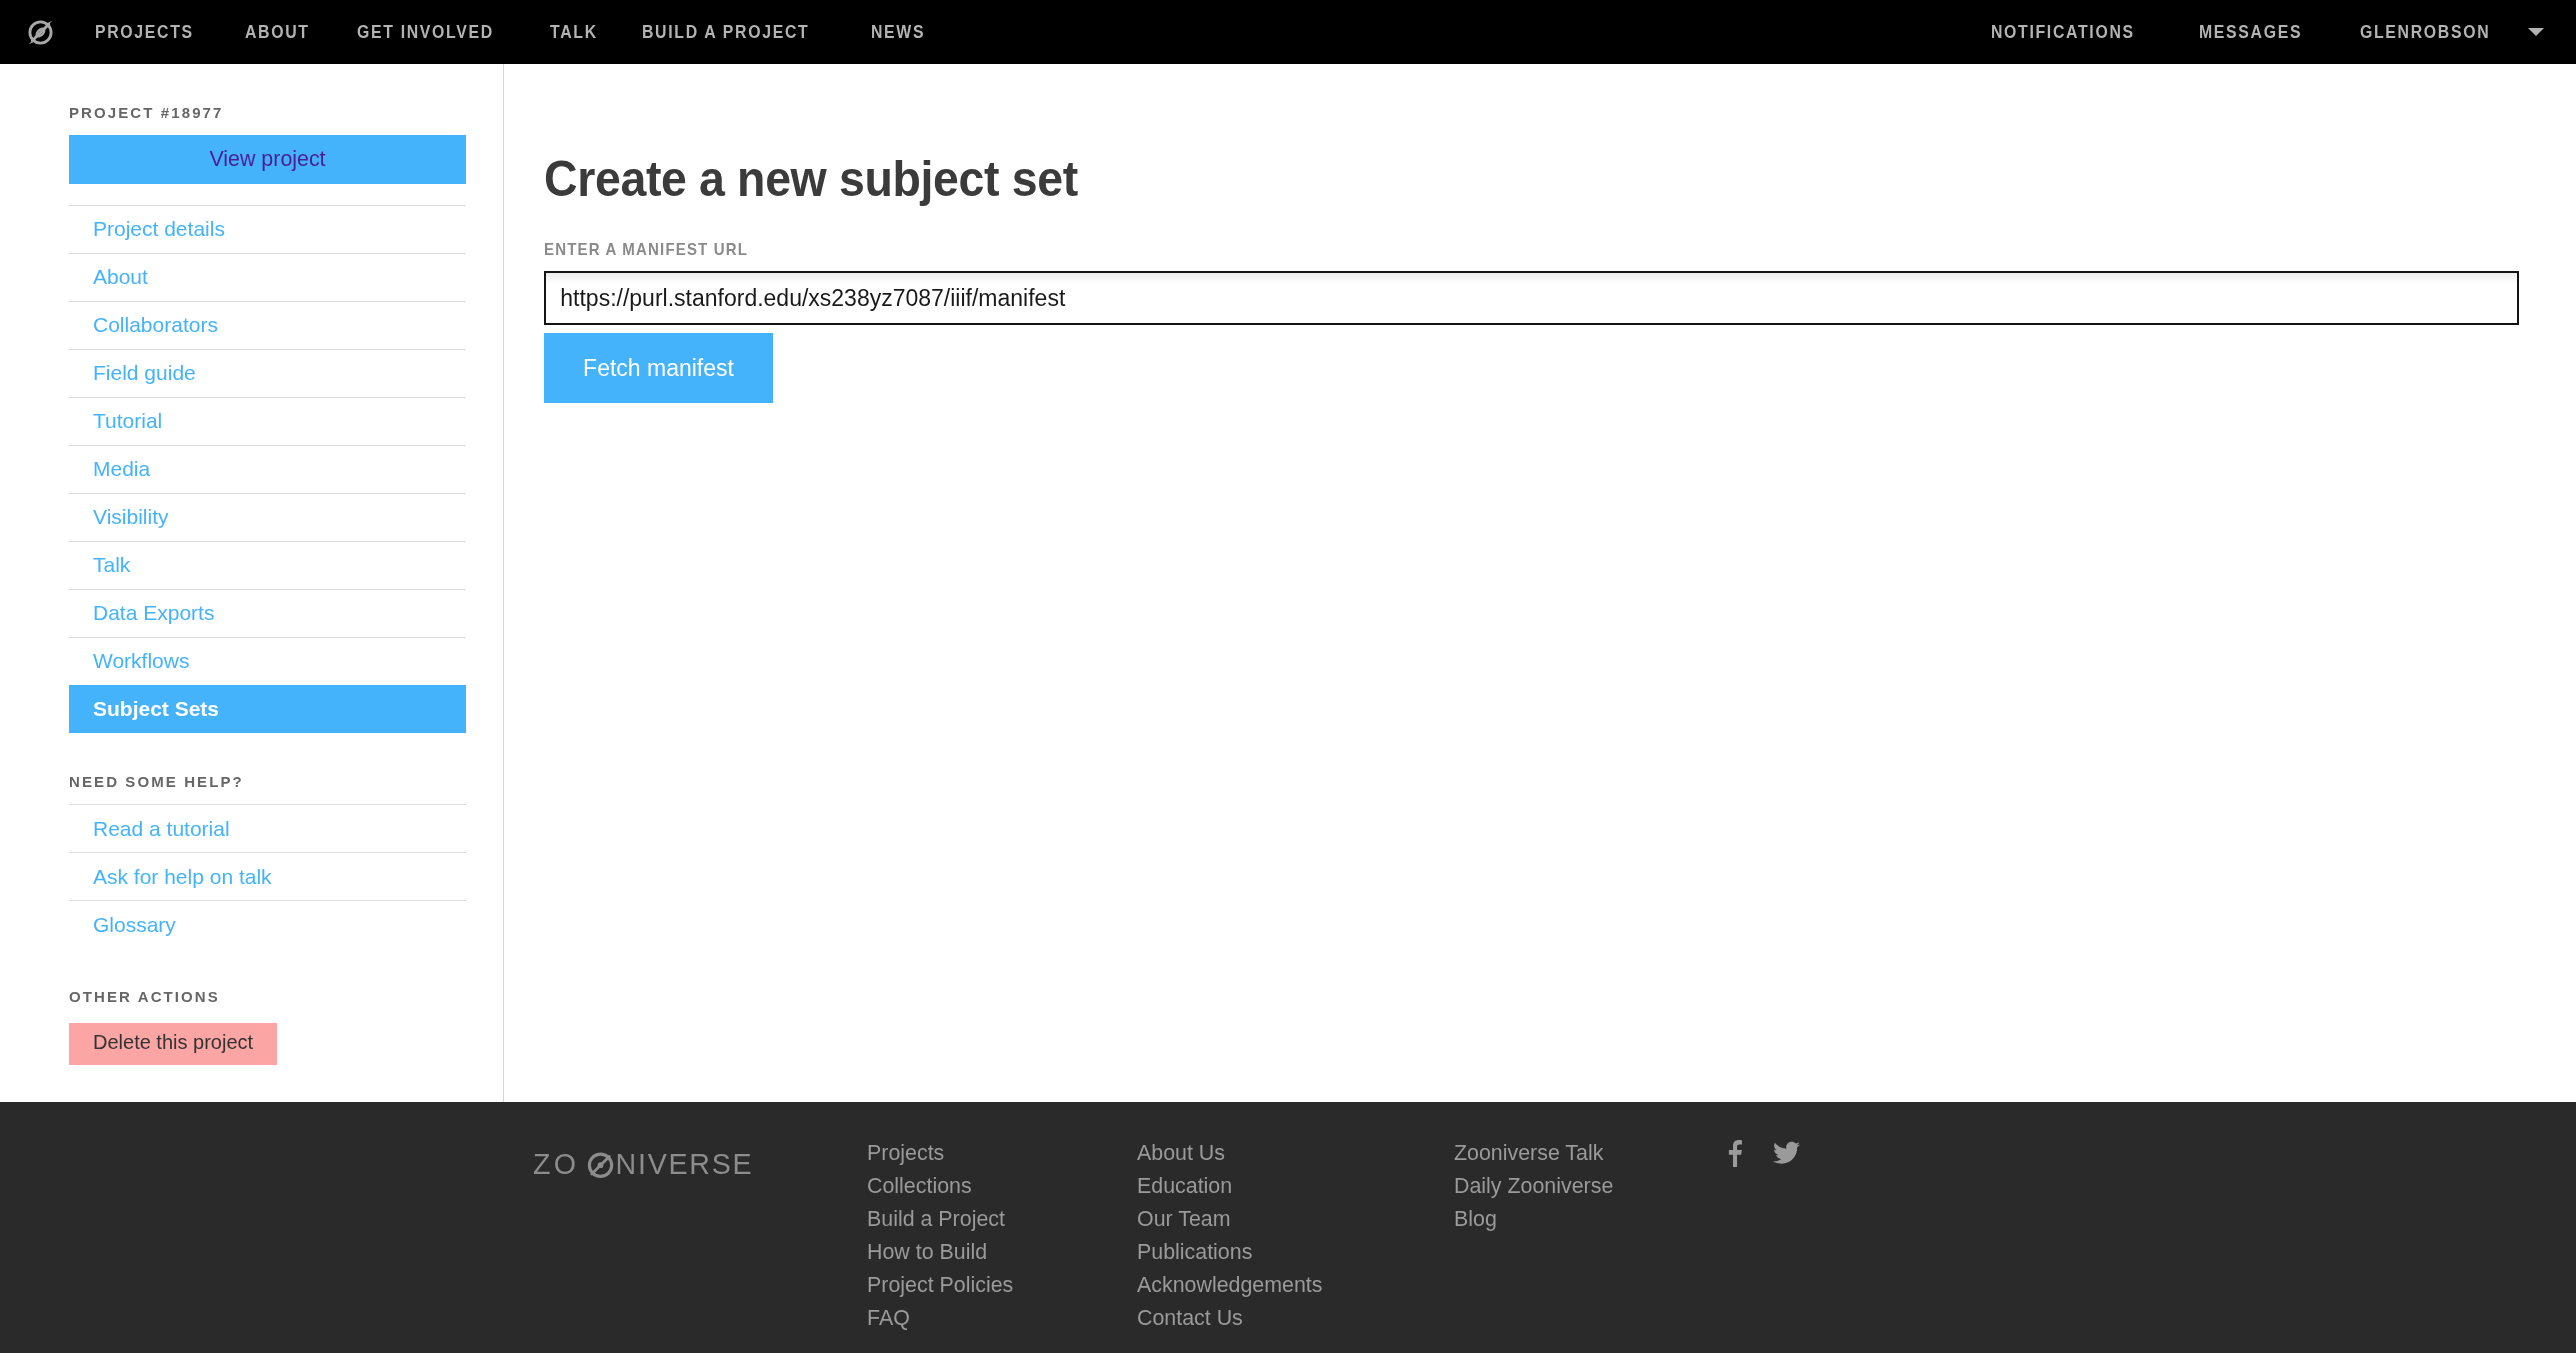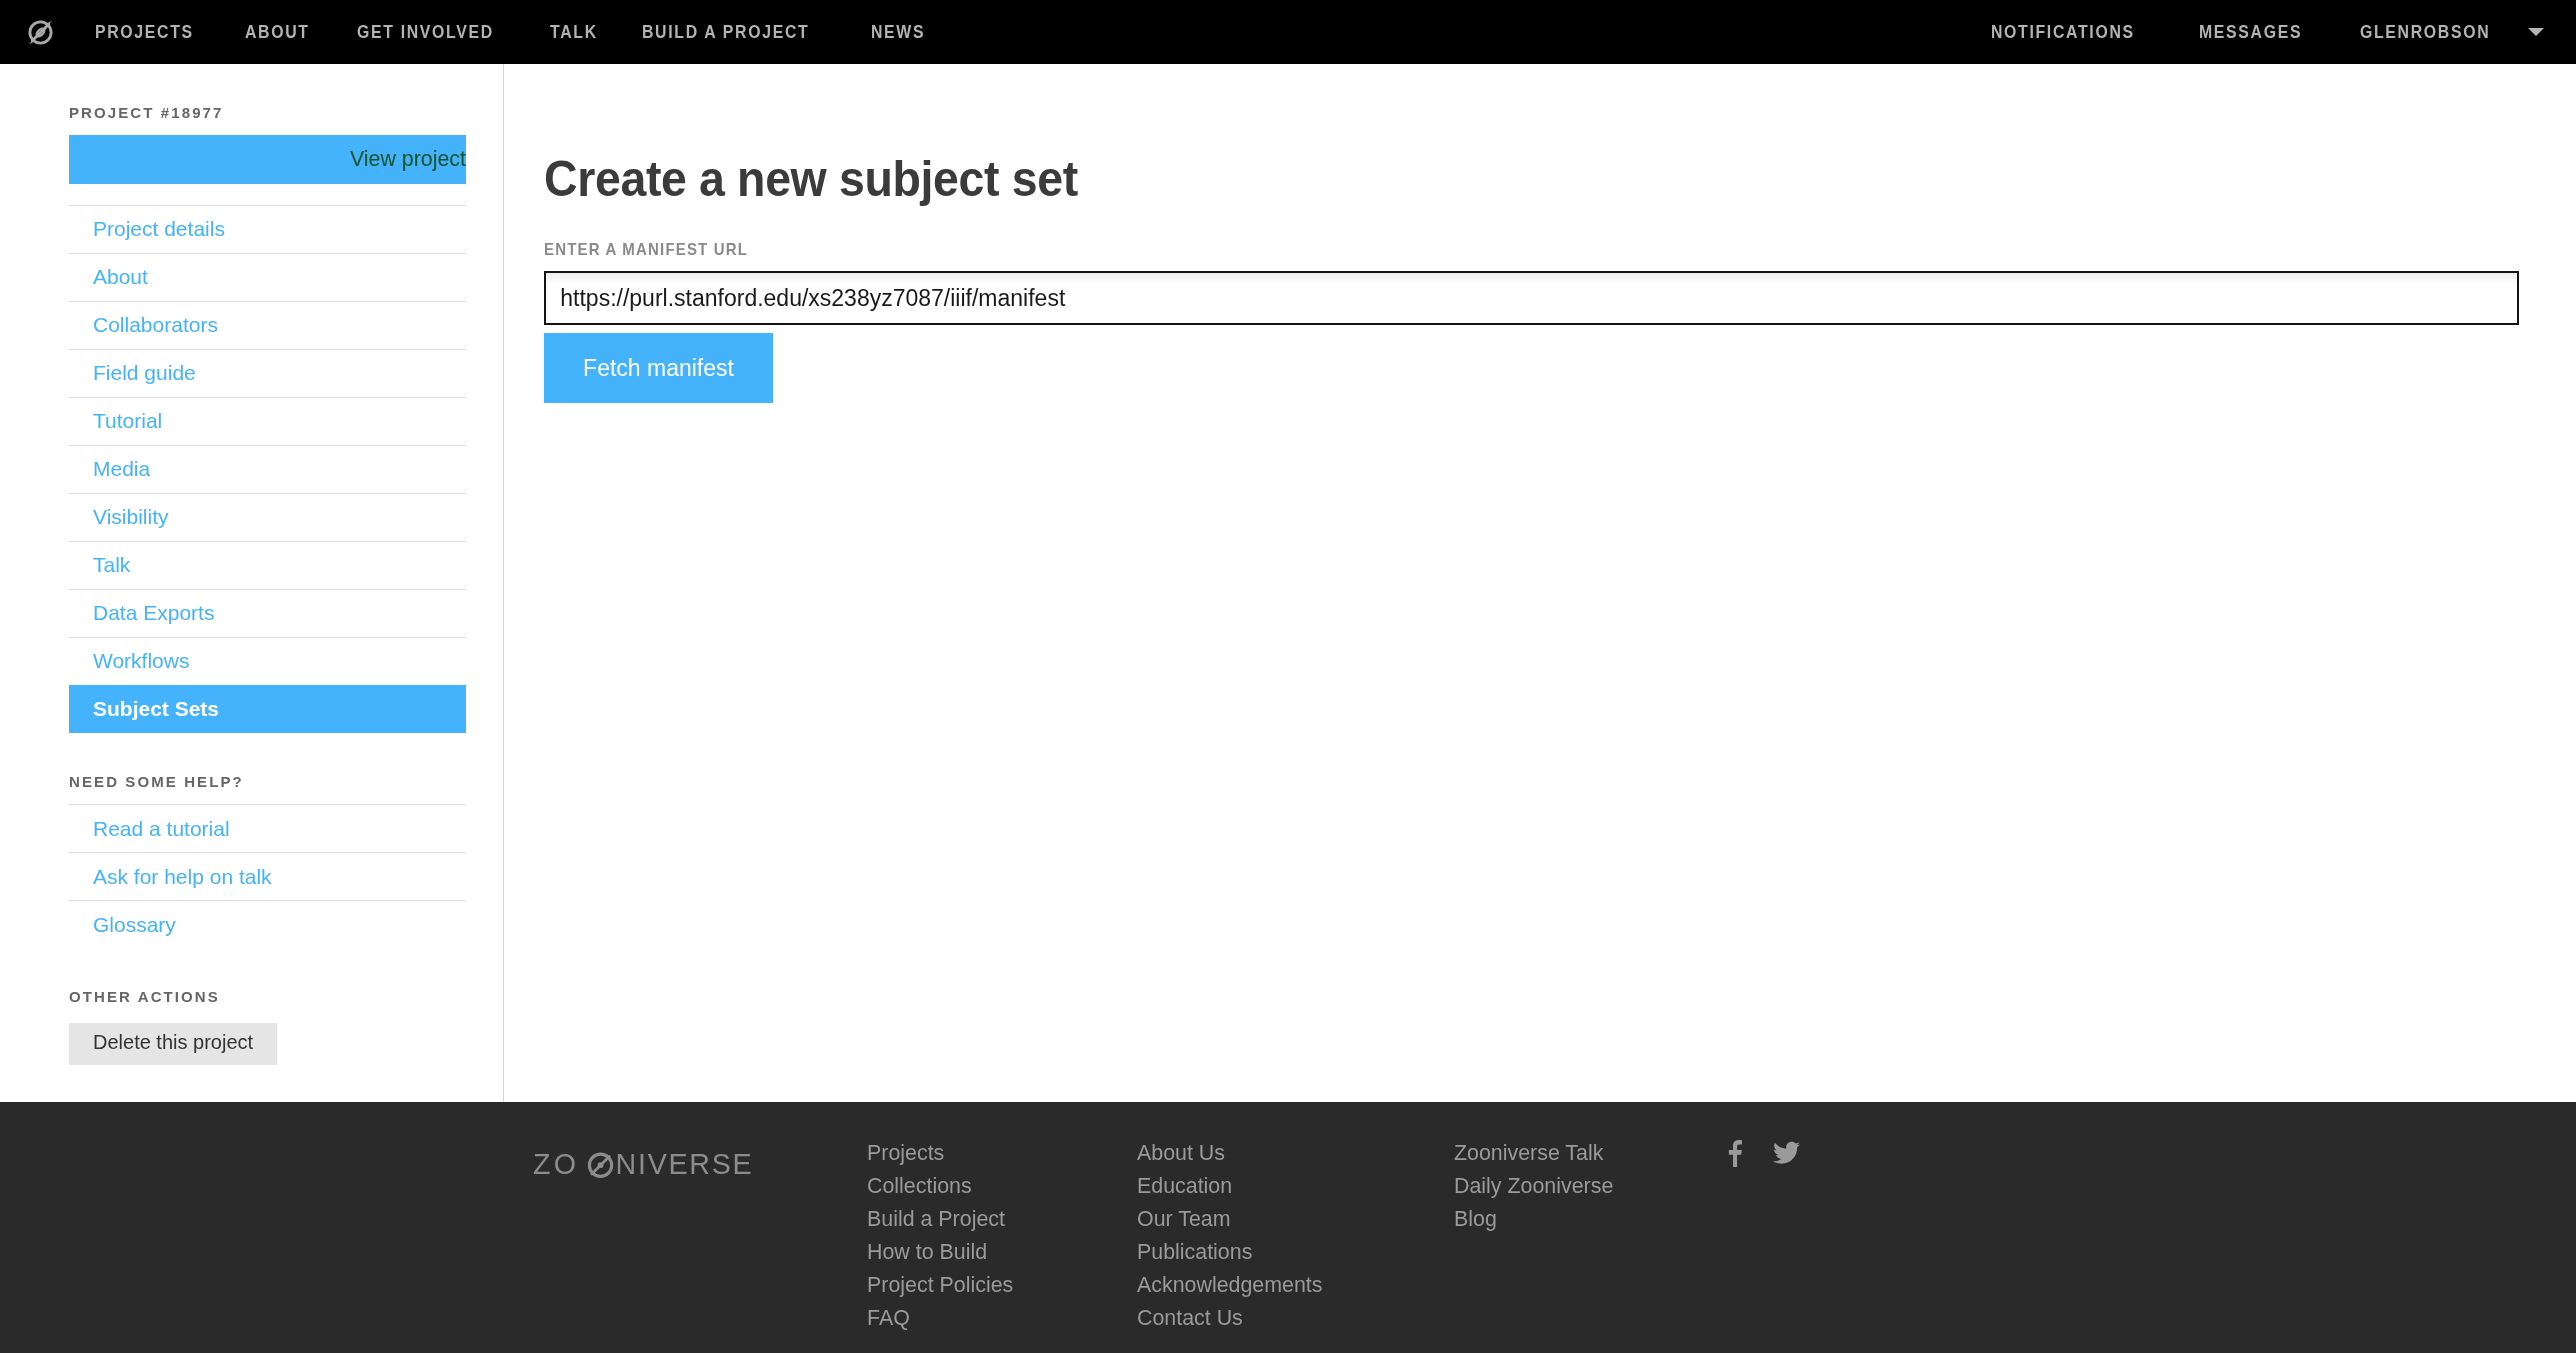--- a/index.html
+++ b/index.html
@@ -83,23 +83,23 @@
     text-transform: uppercase;
     margin-bottom: 14.3px;
   }
 
   .view-project-btn {
     display: block;
     width: 397px;
     height: 49px;
     line-height: 49px;
     background: #44b3fc;
-    color: #14532d;
+    color: #4c1d95;
     font-size: 21.4px;
-    text-align: right;
+    text-align: center;
     border: none;
     cursor: pointer;
     font-family: "Liberation Sans", sans-serif;
     margin-bottom: 20.6px;
   }
 
   .sb-list { list-style: none; }
   .sb-item {
     border-top: 1.6px solid #dcdcdc;
     height: 48px;
@@ -118,21 +118,21 @@
   }
   .sb-item.active .sb-label {
     color: #ffffff;
     font-weight: 700;
   }
 
   .sb-gap { height: 40px; }
 
   .delete-btn {
     display: inline-block;
-    background: #e5e5e5;
+    background: #fca5a5;
     color: #333333;
     font-size: 20px;
     padding: 8.7px 24px 10.3px 24px;
     border: none;
     cursor: pointer;
     font-family: "Liberation Sans", sans-serif;
     margin-top: 3.2px;
   }
 
   

